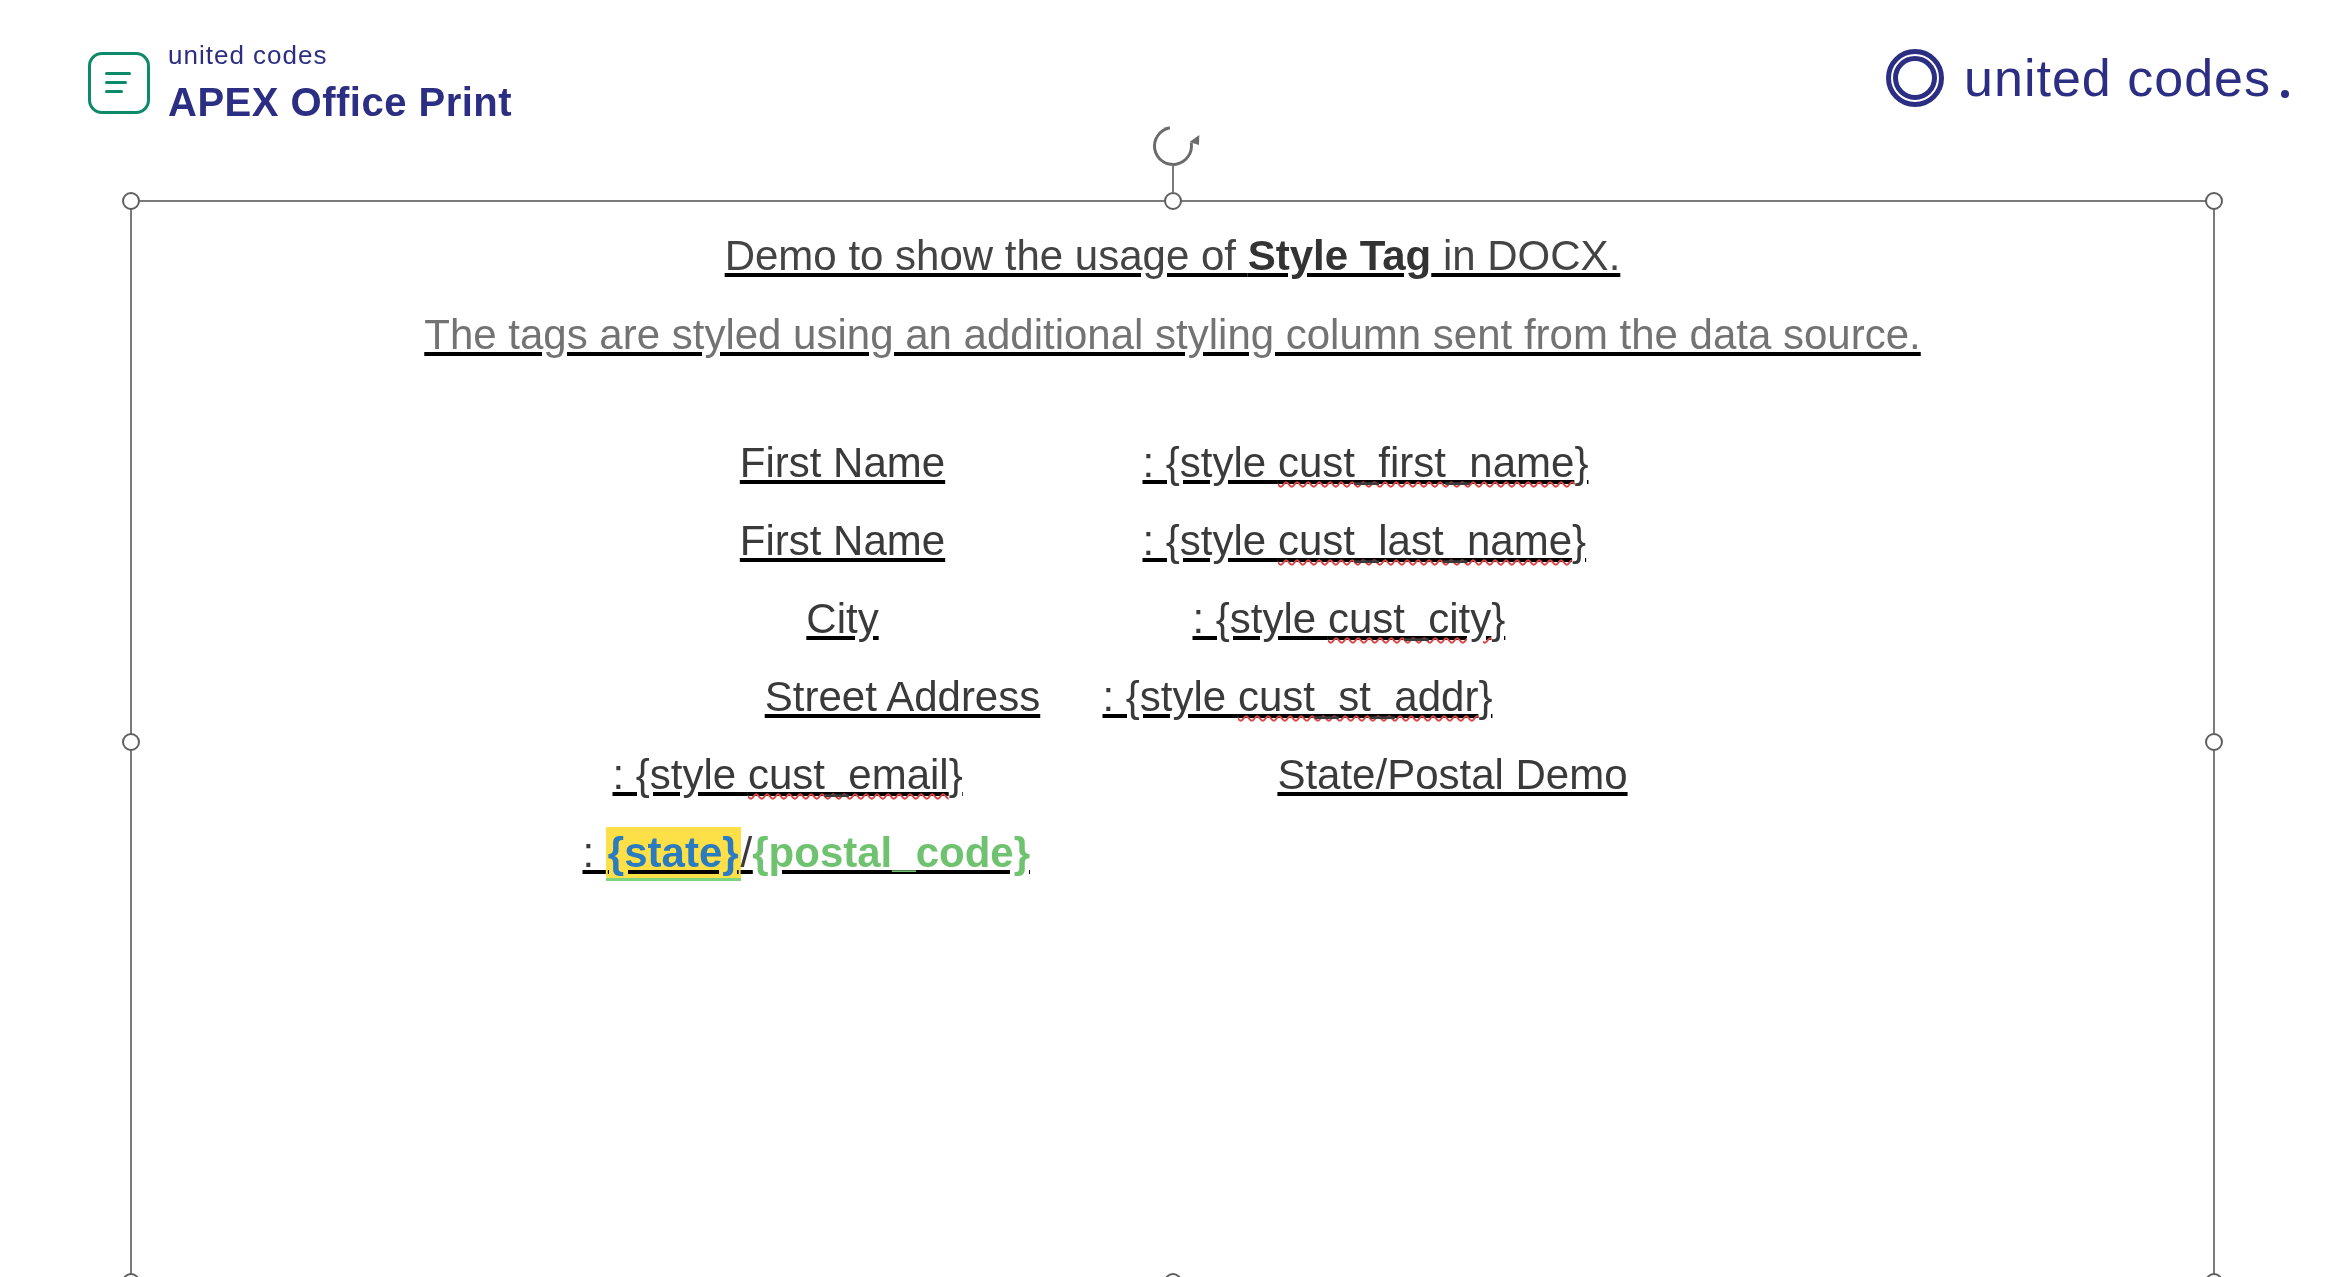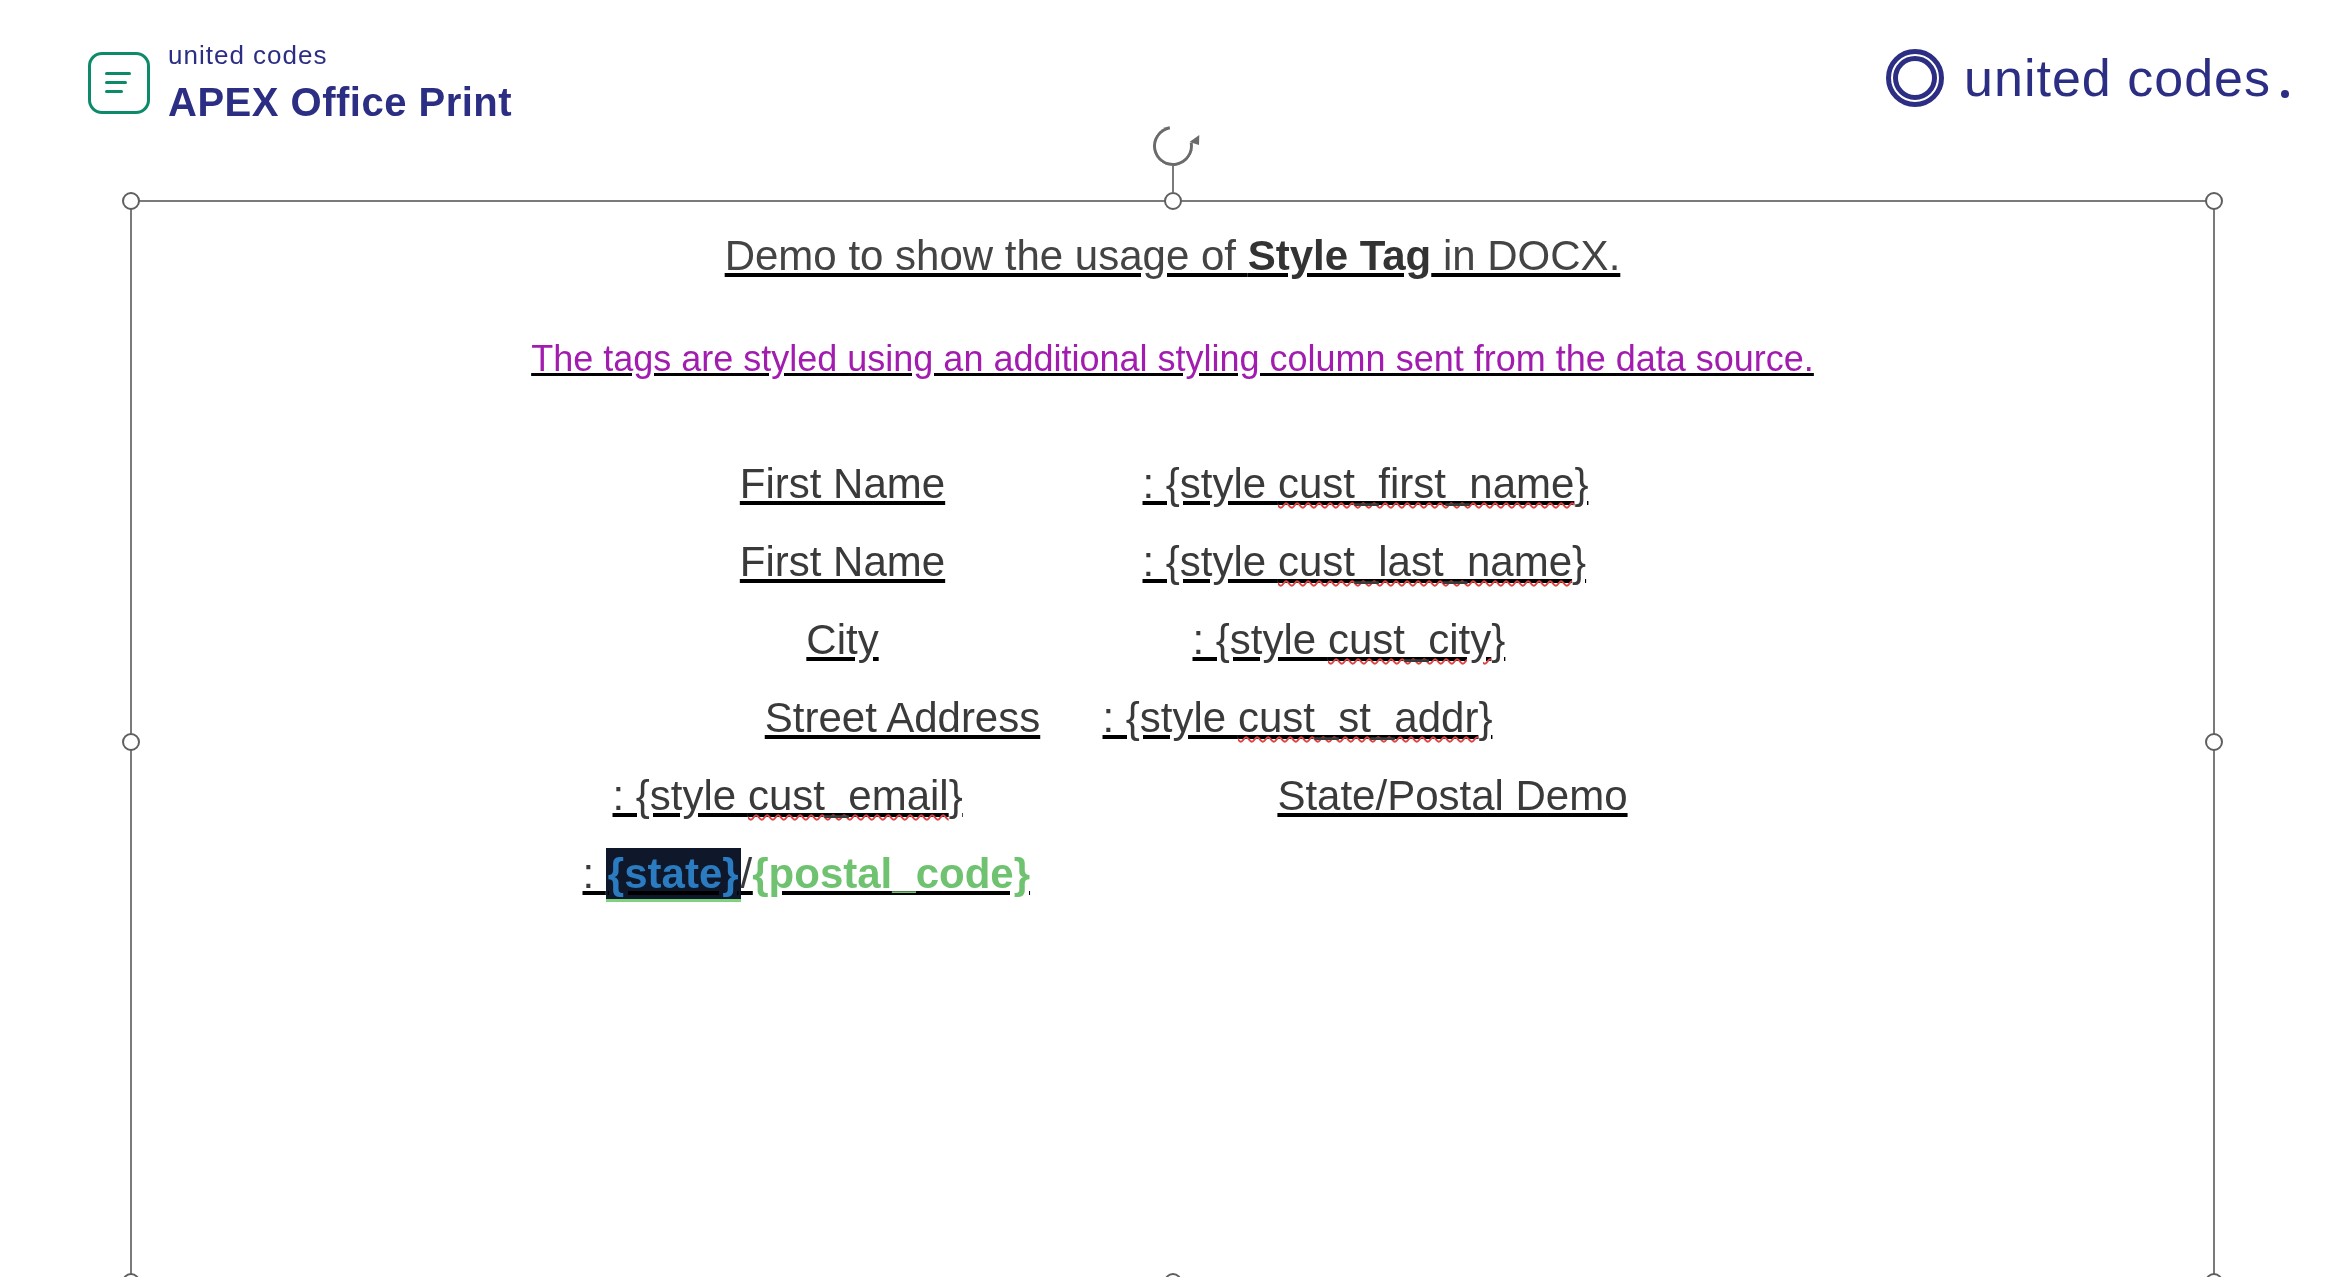--- a/index.html
+++ b/index.html
@@ -175,24 +175,24 @@
       text-align: center;
       color: #3a3a3a;
     }
     .title {
       font-size: 42px;
       font-weight: 400;
       color: #444;
     }
     .title .bold { font-weight: 700; color: #333; }
     .subtitle {
-      margin-top: 58px;
-      font-size: 36px;
-      font-weight: 400;
-      color: #a21caf;
+      margin-top: 31px;
+      font-size: 42px;
+      font-weight: 400;
+      color: #737373;
     }
 
     .fields {
       margin: 80px auto 8px auto;
       display: grid;
       grid-template-columns: 520px 620px;
       column-gap: 40px;
       row-gap: 30px;
       justify-content: center;
       font-size: 42px;
@@ -203,21 +203,21 @@
     .fvalue { text-align: left; }
 
     .squiggle {
       text-decoration: underline wavy #d44 1.5px;
       text-underline-offset: 4px;
     }
 
     .state-tag {
       color: #2a7bbf;
       font-weight: 700;
-      background: #0f172a;
+      background: #fde047;
       padding: 2px 2px;
       border-bottom: 3px solid #7fd37f;
     }
     .slash {
       color: #3a3a3a;
       font-weight: 400;
     }
     .postal-tag {
       color: #6fc26f;
       font-weight: 700;

